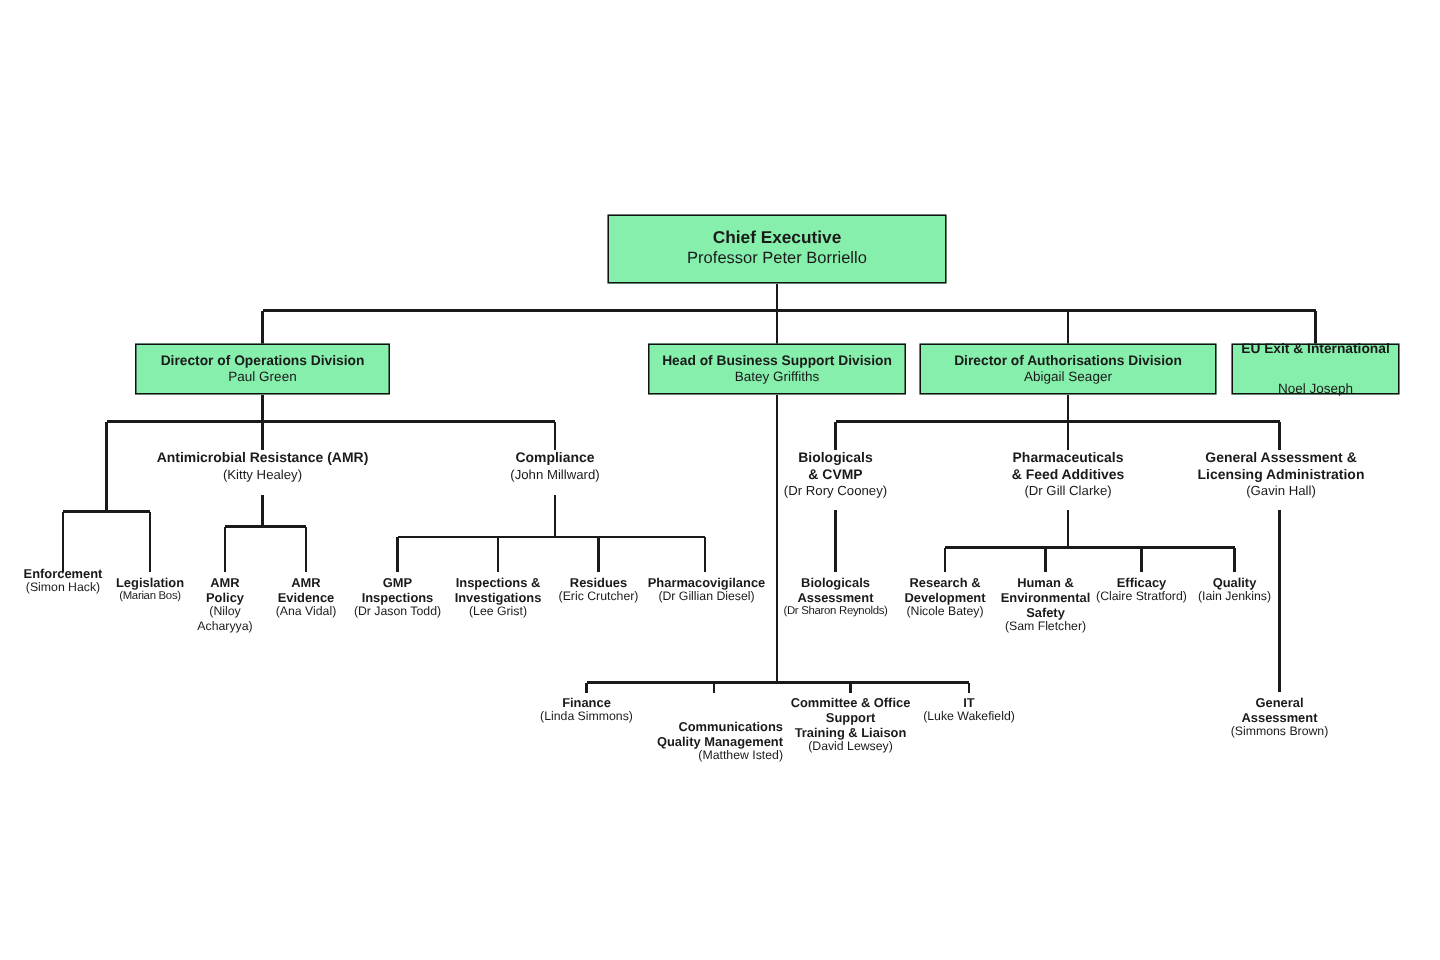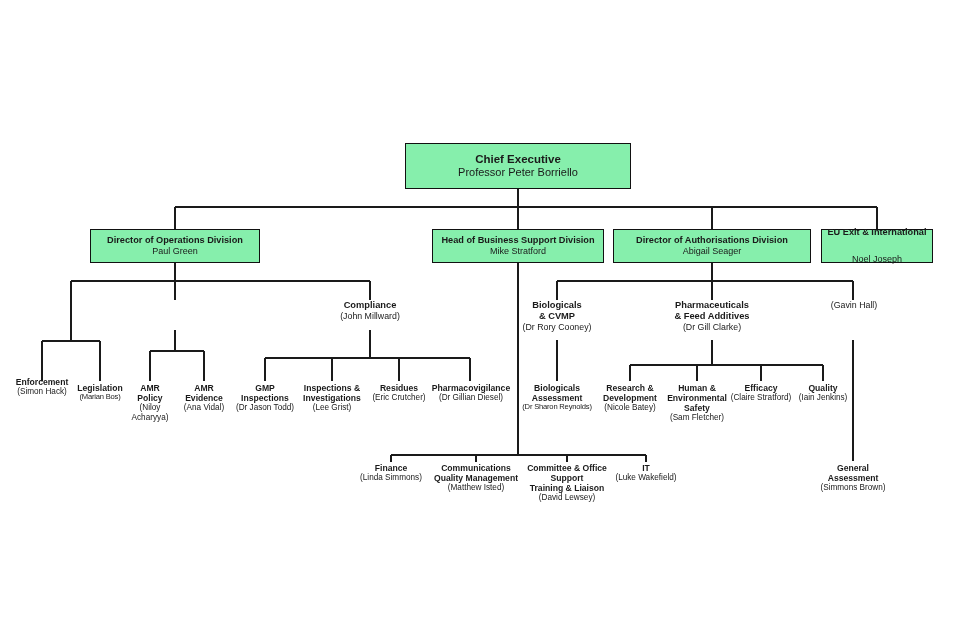--- a/index.html
+++ b/index.html
@@ -139,52 +139,58 @@
       <span class="person">Professor Peter Borriello</span>
     </div>
 
     <div class="node boxed lvl-div" style="left:90px; top:229px; width:170px; height:34px;">
       <span class="title">Director of Operations Division</span>
       <span class="person">Paul Green</span>
     </div>
 
     <div class="node boxed lvl-div" style="left:432px; top:229px; width:172px; height:34px;">
       <span class="title">Head of Business Support Division</span>
-      <span class="person">Mike Stratford</span>
+      <span class="person">Batey Griffiths</span>
     </div>
 
     <div class="node boxed lvl-div" style="left:613px; top:229px; width:198px; height:34px;">
       <span class="title">Director of Authorisations Division</span>
       <span class="person">Abigail Seager</span>
     </div>
 
     <div class="node boxed lvl-div" style="left:821px; top:229px; width:112px; height:34px;gap:16px;">
       <span class="title">EU Exit &amp; International</span>
       <span class="person">Noel Joseph</span>
     </div>
 
+    <div class="node lvl-group" style="left:75px; top:300px; width:200px;">
+      <span class="title">Antimicrobial Resistance (AMR)</span>
+      <span class="person">(Kitty Healey)</span>
+    </div>
 
     <div class="node lvl-group" style="left:300px; top:300px; width:140px;">
       <span class="title">Compliance</span>
       <span class="person">(John Millward)</span>
     </div>
 
     <div class="node lvl-group" style="left:497px; top:300px; width:120px;">
       <span class="title">Biologicals
 &amp; CVMP</span>
       <span class="person">(Dr Rory Cooney)</span>
     </div>
 
     <div class="node lvl-group" style="left:637px; top:300px; width:150px;">
       <span class="title">Pharmaceuticals
 &amp; Feed Additives</span>
       <span class="person">(Dr Gill Clarke)</span>
     </div>
 
     <div class="node lvl-group" style="left:783px; top:300px; width:142px;">
+      <span class="title">General Assessment  &amp;
+Licensing Administration</span>
       <span class="person">(Gavin Hall)</span>
     </div>
 
     <div class="node lvl-leaf" style="left:8px; top:377px; width:68px;">
       <span class="title">Enforcement</span>
       <span class="person">(Simon Hack)</span>
     </div>
 
     <div class="node lvl-leaf tight" style="left:72px; top:383px; width:56px;">
       <span class="title">Legislation</span>
@@ -253,21 +259,21 @@
     <div class="node lvl-leaf" style="left:791px; top:383px; width:64px;">
       <span class="title">Quality</span>
       <span class="person">(Iain Jenkins)</span>
     </div>
 
     <div class="node lvl-leaf" style="left:349px; top:463px; width:84px;">
       <span class="title">Finance</span>
       <span class="person">(Linda Simmons)</span>
     </div>
 
-    <div class="node lvl-leaf" style="left:430px; top:463px; width:92px;">
+    <div class="node lvl-leaf" style="left:430px; top:479px; width:92px;text-align:right;">
       <span class="title">Communications
 Quality Management</span>
       <span class="person">(Matthew Isted)</span>
     </div>
 
     <div class="node lvl-leaf" style="left:518px; top:463px; width:98px;">
       <span class="title">Committee &amp; Office
 Support
 Training &amp; Liaison</span>
       <span class="person">(David Lewsey)</span>

